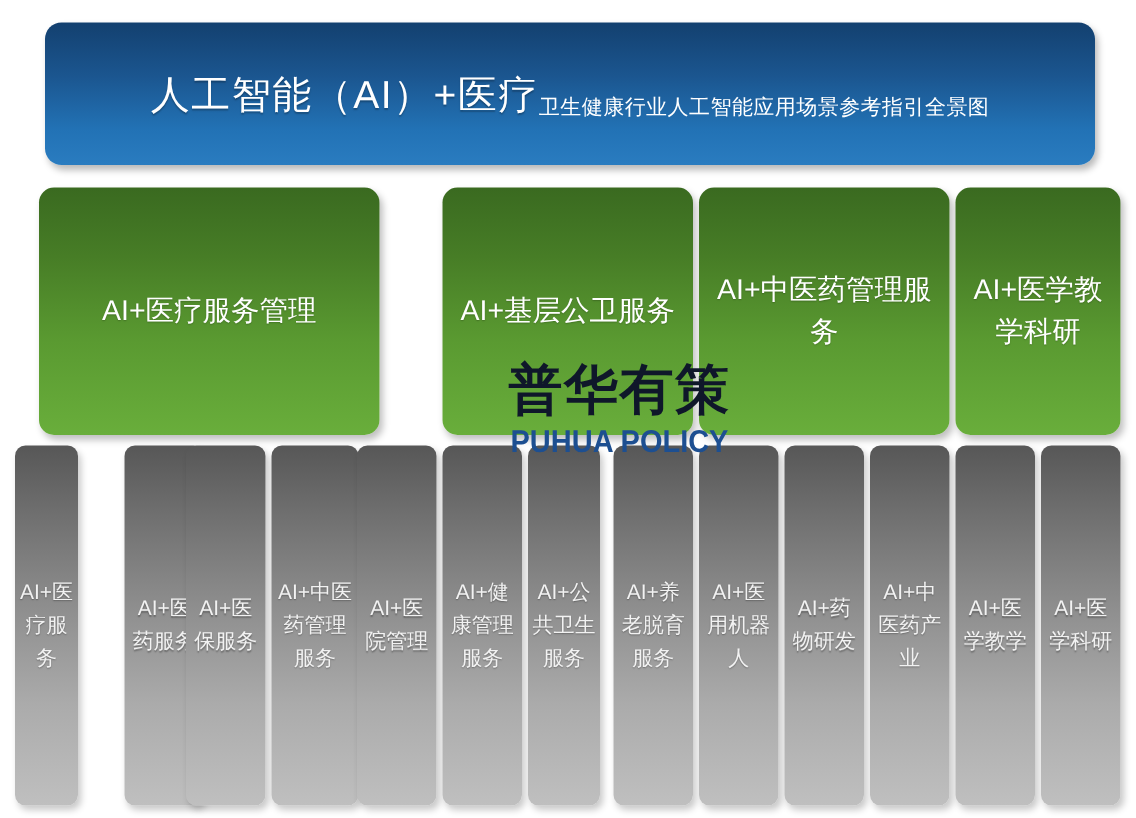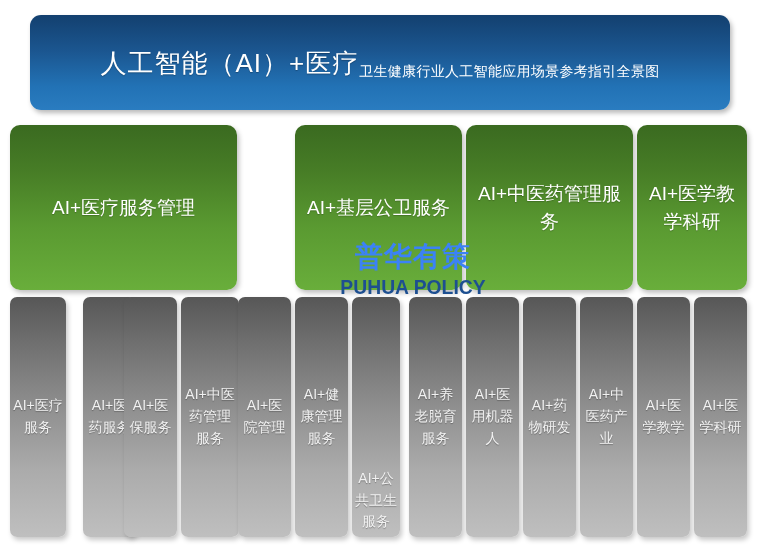--- a/index.html
+++ b/index.html
@@ -89,23 +89,23 @@
   .watermark{
     position:absolute;
     left:318px;top:243px;
     width:190px;
     text-align:center;
     pointer-events:none;
     z-index:40;
   }
   .wm-cn{
     font-family:"DejaVu Sans","Liberation Sans",sans-serif;
-    font-size:28px;
+    font-size:36px;
     font-weight:bold;
-    color:#3b82f6;
+    color:#0f172a;
     letter-spacing:1px;
     line-height:1;
     white-space:nowrap;
   }
   .wm-en{
     font-family:"Liberation Sans",sans-serif;
     font-size:21px;
     font-weight:bold;
     color:#1d4f91;
     letter-spacing:0px;
@@ -119,54 +119,54 @@
 <body>
 
 <div id="canvas">
 
   <div class="header">
     <div class="header-title">人工智能（AI）+医疗</div>
     <div class="header-sub">卫生健康行业人工智能应用场景参考指引全景图</div>
   </div>
 
   <div class="green-row" id="green-row">
-      <div class="green-box wide" style="left: 0px; width: 227px;">
+      <div class="green-box wide" style="left: 16px; width: 227px;">
         <div class="green-label">AI+医疗服务管理</div>
       </div>
       <div class="green-box" style="left: 285px; width: 167px; align-items: center;">
         <div class="green-label">AI+基层公卫服务</div>
       </div>
       <div class="green-box" style="left: 456px; width: 167px;">
         <div class="green-label">AI+中医药管理服务</div>
       </div>
       <div class="green-box" style="left: 627px; width: 110px;">
         <div class="green-label">AI+医学教学科研</div>
       </div>
     </div>
 
   <div class="gray-row" id="gray-row">
-      <div class="gray-box" style="left: 0px; width: 56px;">
+      <div class="gray-box" style="left: 0px; width: 42px;">
         <div class="gray-label">AI+医疗服务</div>
       </div>
       <div class="gray-box" style="left: 73px; width: 53px;">
         <div class="gray-label">AI+医药服务</div>
       </div>
       <div class="gray-box" style="left: 114px; width: 53px;">
         <div class="gray-label">AI+医保服务</div>
       </div>
       <div class="gray-box" style="left: 171px; width: 58px;">
         <div class="gray-label">AI+中医药管理服务</div>
       </div>
       <div class="gray-box" style="left: 228px; width: 53px;">
         <div class="gray-label">AI+医院管理</div>
       </div>
       <div class="gray-box" style="left: 285px; width: 53px;">
         <div class="gray-label">AI+健康管理服务</div>
       </div>
-      <div class="gray-box" style="left: 342px; width: 48px; align-items: flex-end;">
+      <div class="gray-box" style="left: 342px; width: 48px;">
         <div class="gray-label">AI+公共卫生服务</div>
       </div>
       <div class="gray-box" style="left: 399px; width: 53px;">
         <div class="gray-label">AI+养老脱育服务</div>
       </div>
       <div class="gray-box" style="left: 456px; width: 53px;">
         <div class="gray-label">AI+医用机器人</div>
       </div>
       <div class="gray-box" style="left: 513px; width: 53px;">
         <div class="gray-label">AI+药物研发</div>

